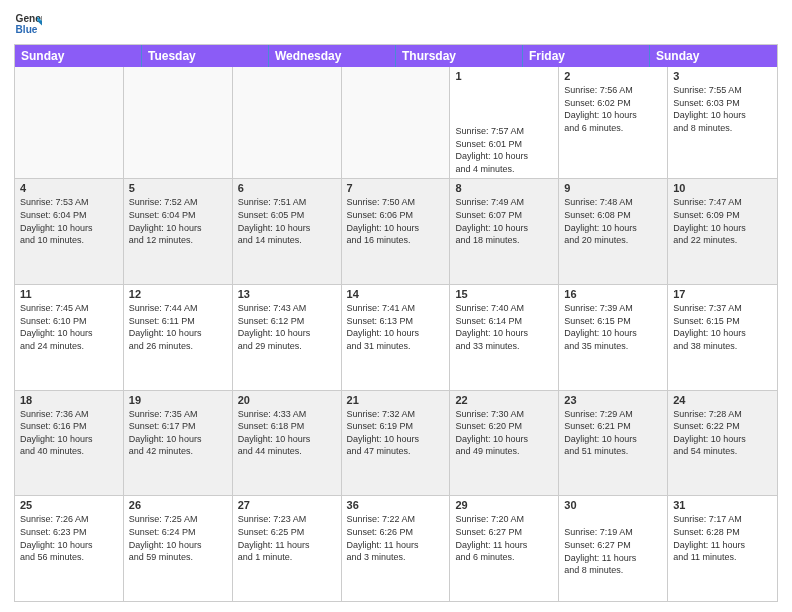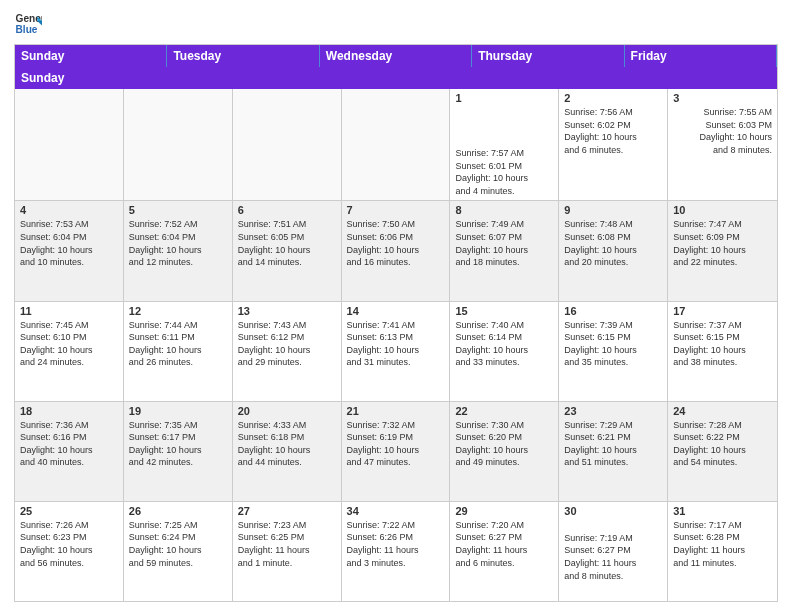--- a/index.html
+++ b/index.html
@@ -46,22 +46,22 @@
       color: #333;
     }
     .calendar {
       flex: 1;
       display: flex;
       flex-direction: column;
       border: 1px solid #ccc;
     }
     .cal-header-row {
       display: grid;
-      grid-template-columns: repeat(5, 1fr);
-      background: #6d28d9;
+      grid-template-columns: repeat(6, 1fr);
+      background: #8b5cf6;
     }
     .cal-header-cell {
       color: #fff;
       font-weight: bold;
       font-size: 12px;
       padding: 4px 6px;
       border-right: 1px solid #4a8ad5;
       text-align: left;
     }
     .cal-header-cell:last-child { border-right: none; }
@@ -143,21 +143,21 @@
           </div>
           <div class="cal-cell">
             <div class="day-num">2</div>
             <div class="day-info" style="white-space: pre-line;">Sunrise: 7:56 AM
 Sunset: 6:02 PM
 Daylight: 10 hours
 and 6 minutes.</div>
           </div>
           <div class="cal-cell">
             <div class="day-num">3</div>
-            <div class="day-info" style="white-space: pre-line; text-align: right;">Sunrise: 7:55 AM
+            <div class="day-info" style="white-space: pre-line;">Sunrise: 7:55 AM
 Sunset: 6:03 PM
 Daylight: 10 hours
 and 8 minutes.</div>
           </div>
         </div>
         <div class="cal-row">
           <div class="cal-cell shaded">
             <div class="day-num">4</div>
             <div class="day-info" style="white-space: pre-line;">Sunrise: 7:53 AM
 Sunset: 6:04 PM
@@ -325,21 +325,21 @@
 and 59 minutes.</div>
           </div>
           <div class="cal-cell">
             <div class="day-num">27</div>
             <div class="day-info" style="white-space: pre-line;">Sunrise: 7:23 AM
 Sunset: 6:25 PM
 Daylight: 11 hours
 and 1 minute.</div>
           </div>
           <div class="cal-cell">
-            <div class="day-num">34</div>
+            <div class="day-num">36</div>
             <div class="day-info" style="white-space: pre-line;">Sunrise: 7:22 AM
 Sunset: 6:26 PM
 Daylight: 11 hours
 and 3 minutes.</div>
           </div>
           <div class="cal-cell">
             <div class="day-num">29</div>
             <div class="day-info" style="white-space: pre-line;">Sunrise: 7:20 AM
 Sunset: 6:27 PM
 Daylight: 11 hours

